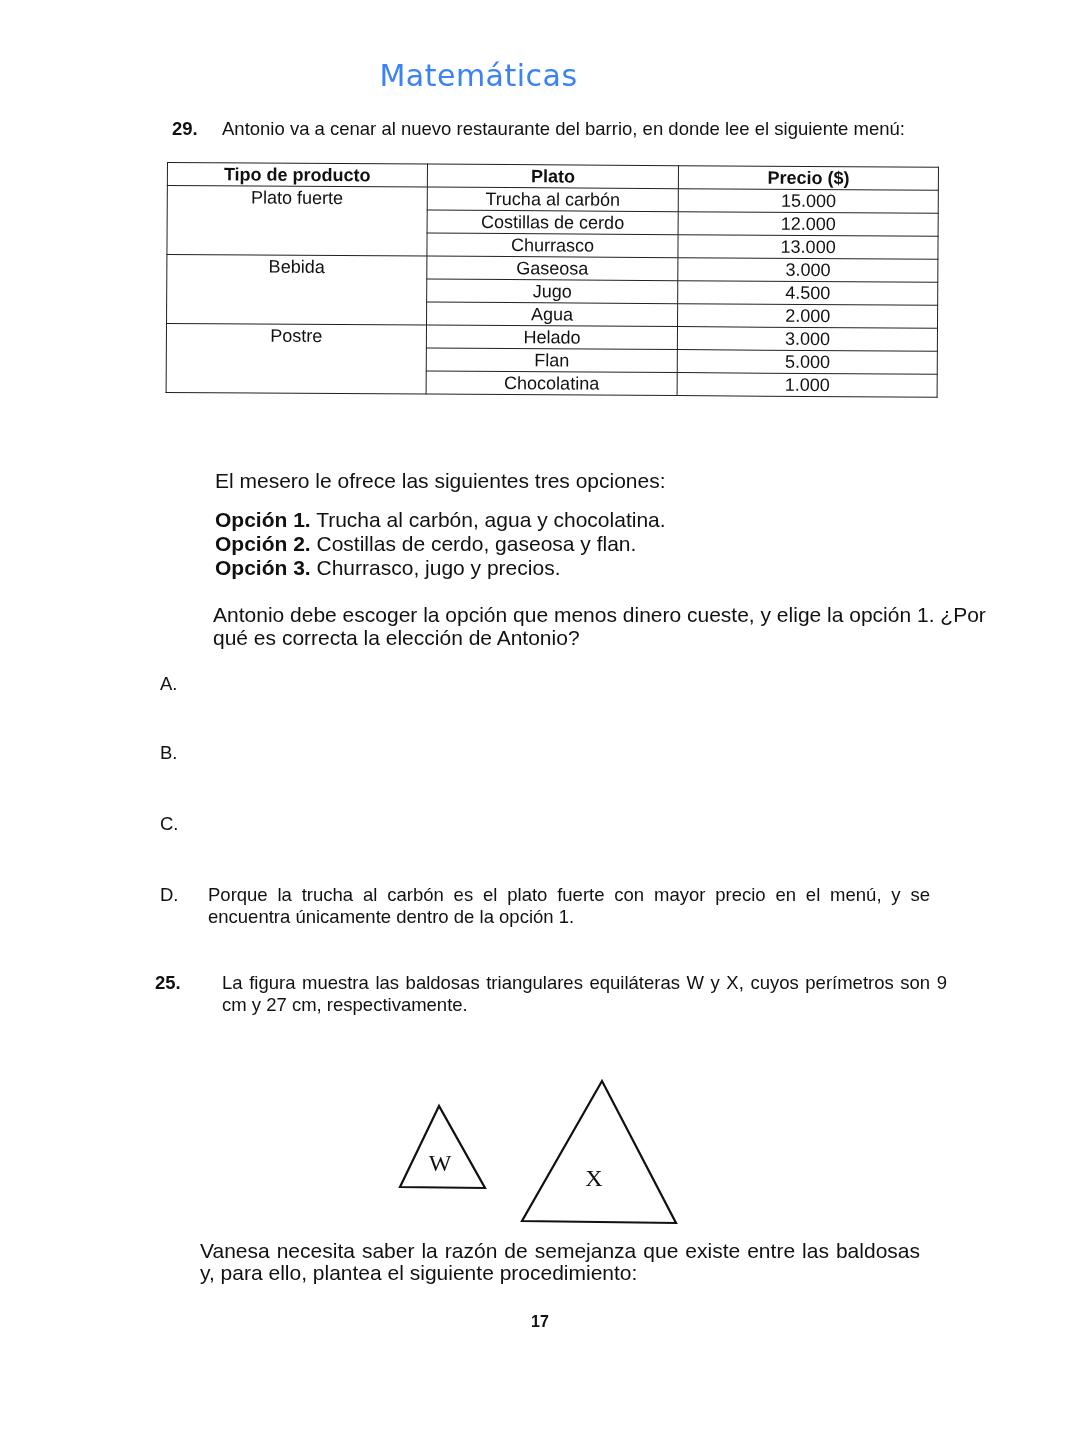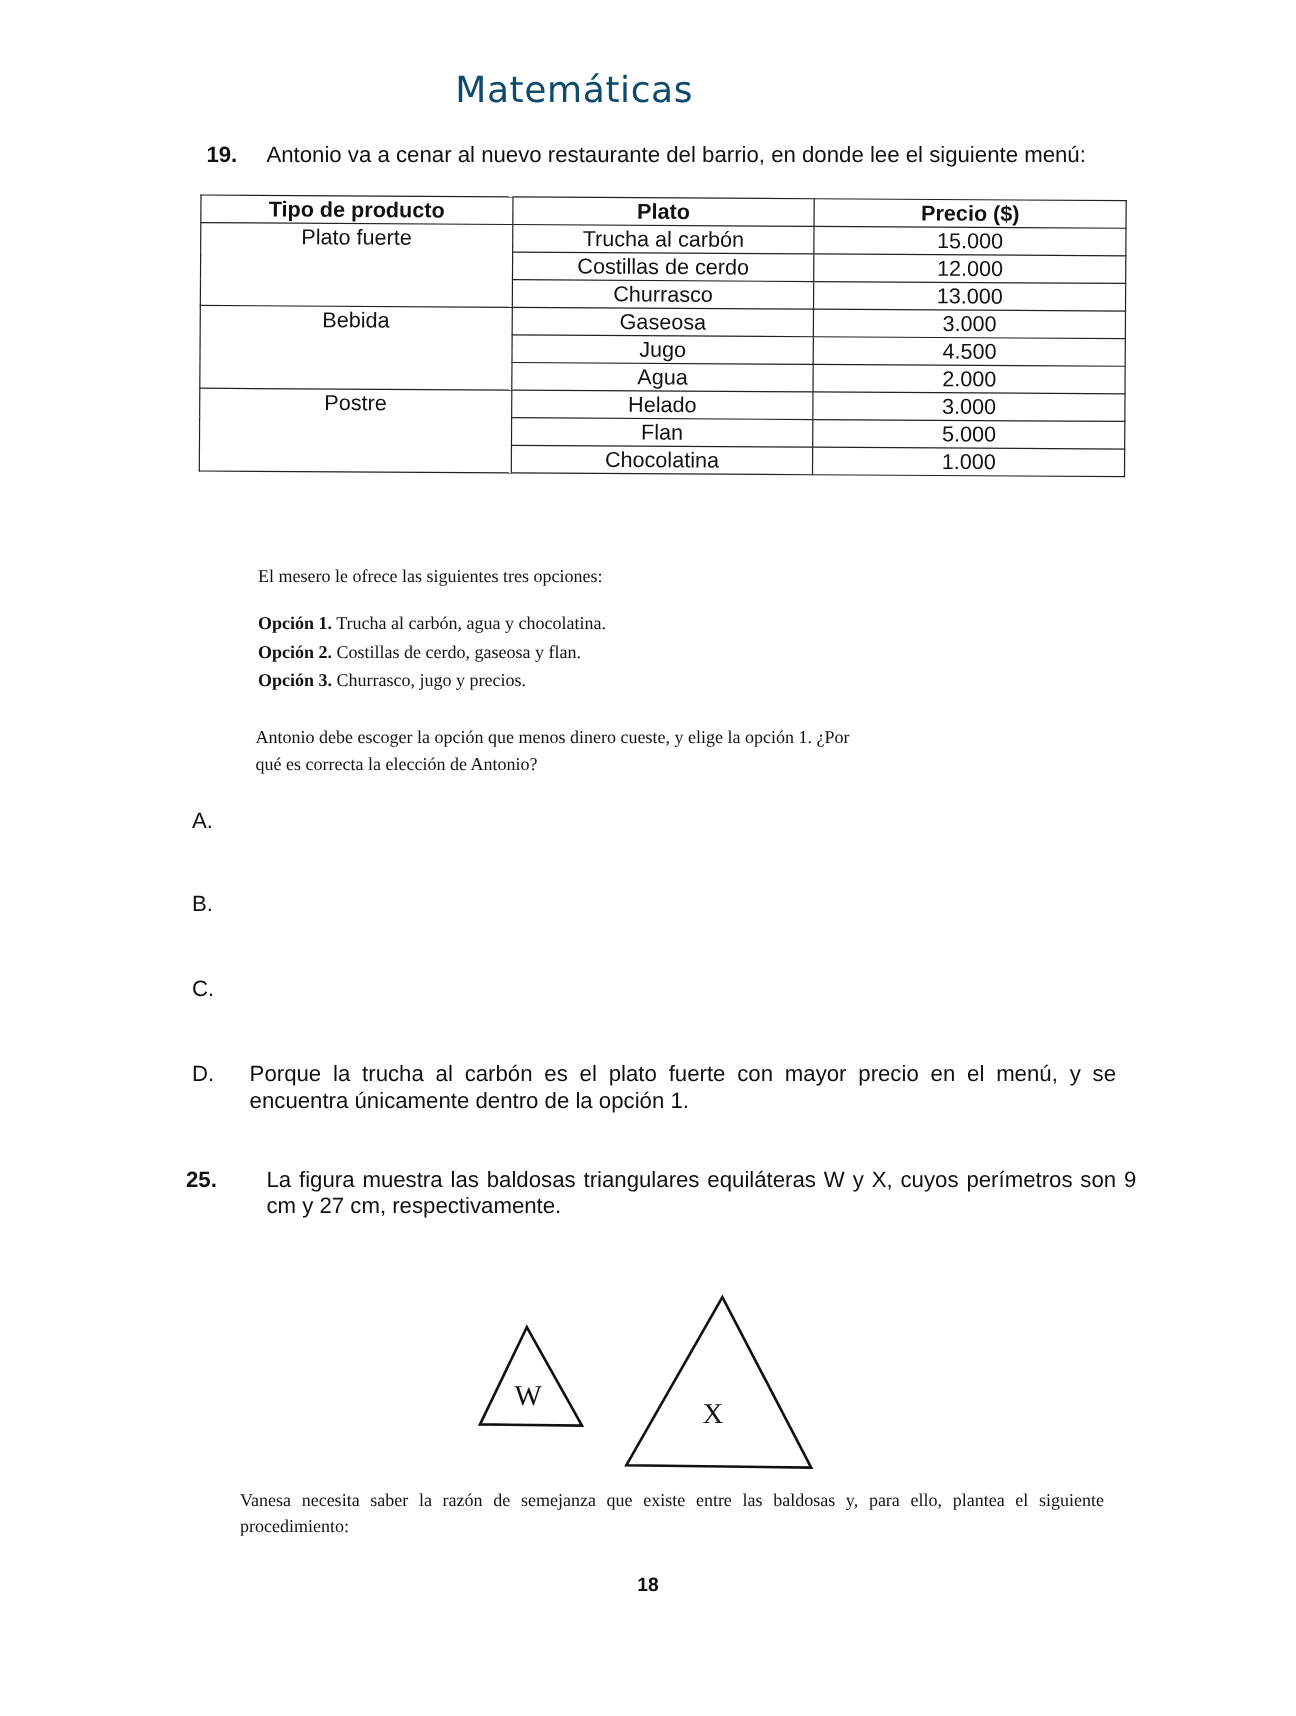--- a/index.html
+++ b/index.html
@@ -3,21 +3,21 @@
 <meta charset="utf-8">
 <style>
   html, body { margin: 0; padding: 0; background: #ffffff; }
   body {
     width: 1080px; height: 1430px; position: relative; overflow: hidden;
     font-family: "Liberation Sans", sans-serif; color: #111;
   }
   .page-title {
     position: absolute; top: 58px; left: 0; width: 957px; text-align: center;
     font-family: "DejaVu Sans", sans-serif; font-size: 30px; letter-spacing: 0.5px;
-    color: #0c4a6e;
+    color: #3b82f6;
   }
   .q-line {
     position: absolute; font-size: 18.5px; line-height: 22px;
   }
   .q-num { font-weight: bold; position: absolute; }
   .q-text { position: absolute; }
 
   table.menu {
     position: absolute; left: 167px; top: 162px; width: 772px;
     border-collapse: collapse; font-size: 18px;
@@ -26,40 +26,40 @@
   table.menu th, table.menu td {
     border: 1.5px solid #222; padding: 0; height: 22px; line-height: 22px;
     text-align: center; font-weight: normal;
   }
   table.menu th { font-weight: bold; }
   table.menu td.cat { vertical-align: top; border-bottom: 1.5px solid #222; }
   table.menu col.c1 { width: 260px; }
   table.menu col.c2 { width: 252px; }
   table.menu col.c3 { width: 260px; }
 
-  .para { position: absolute; font-size: 15px; line-height: 22px; font-family: Liberation Serif, serif; }
+  .para { position: absolute; font-size: 21px; line-height: 22px; }
   .bold { font-weight: bold; }
 
   .answer { position: absolute; font-size: 18.5px; line-height: 22px; }
   .answer .letter { position: absolute; left: 0; top: 0; }
   .answer .body { position: absolute; left: 48px; top: 0; width: 722px; text-align: justify; }
 
   .figure { position: absolute; left: 380px; top: 1075px; width: 320px; height: 150px; }
   .page-number {
     position: absolute; top: 1313px; left: 0; width: 1080px; text-align: center;
     font-weight: bold; font-size: 16px;
   }
 </style>
 </head>
 <body>
 
 <div class="page-title">Matemáticas</div>
 
 <div class="q-line" style="top:118px; left:172px; width:800px;">
-  <span class="q-num" style="left:0;">19.</span>
+  <span class="q-num" style="left:0;">29.</span>
   <span class="q-text" style="left:50px; white-space:nowrap;">Antonio va a cenar al nuevo restaurante del barrio, en donde lee el siguiente menú:</span>
 </div>
 
 <table class="menu">
   <colgroup>
       <col class="c1">
       <col class="c2">
       <col class="c3">
     </colgroup>
   <thead>
@@ -150,13 +150,13 @@
   <svg width="320" height="150" viewBox="0 0 320 150">
     <polygon points="59,31 20,112 105,113" fill="none" stroke="#111" stroke-width="2.2"></polygon>
     <polygon points="222,6 142,146 296,148" fill="none" stroke="#111" stroke-width="2.2"></polygon>
     <text x="60" y="96" text-anchor="middle" font-family="Liberation Serif, serif" font-size="24" fill="#111">W</text>
     <text x="214" y="111" text-anchor="middle" font-family="Liberation Serif, serif" font-size="24" fill="#111">X</text>
   </svg>
 </div>
 
 <div class="para" style="top:1240px; left:200px; width:720px; text-align:justify;">Vanesa necesita saber la razón de semejanza que existe entre las baldosas y, para ello, plantea el siguiente procedimiento:</div>
 
-<div class="page-number">18</div>
+<div class="page-number">17</div>
 
 </body></html>

